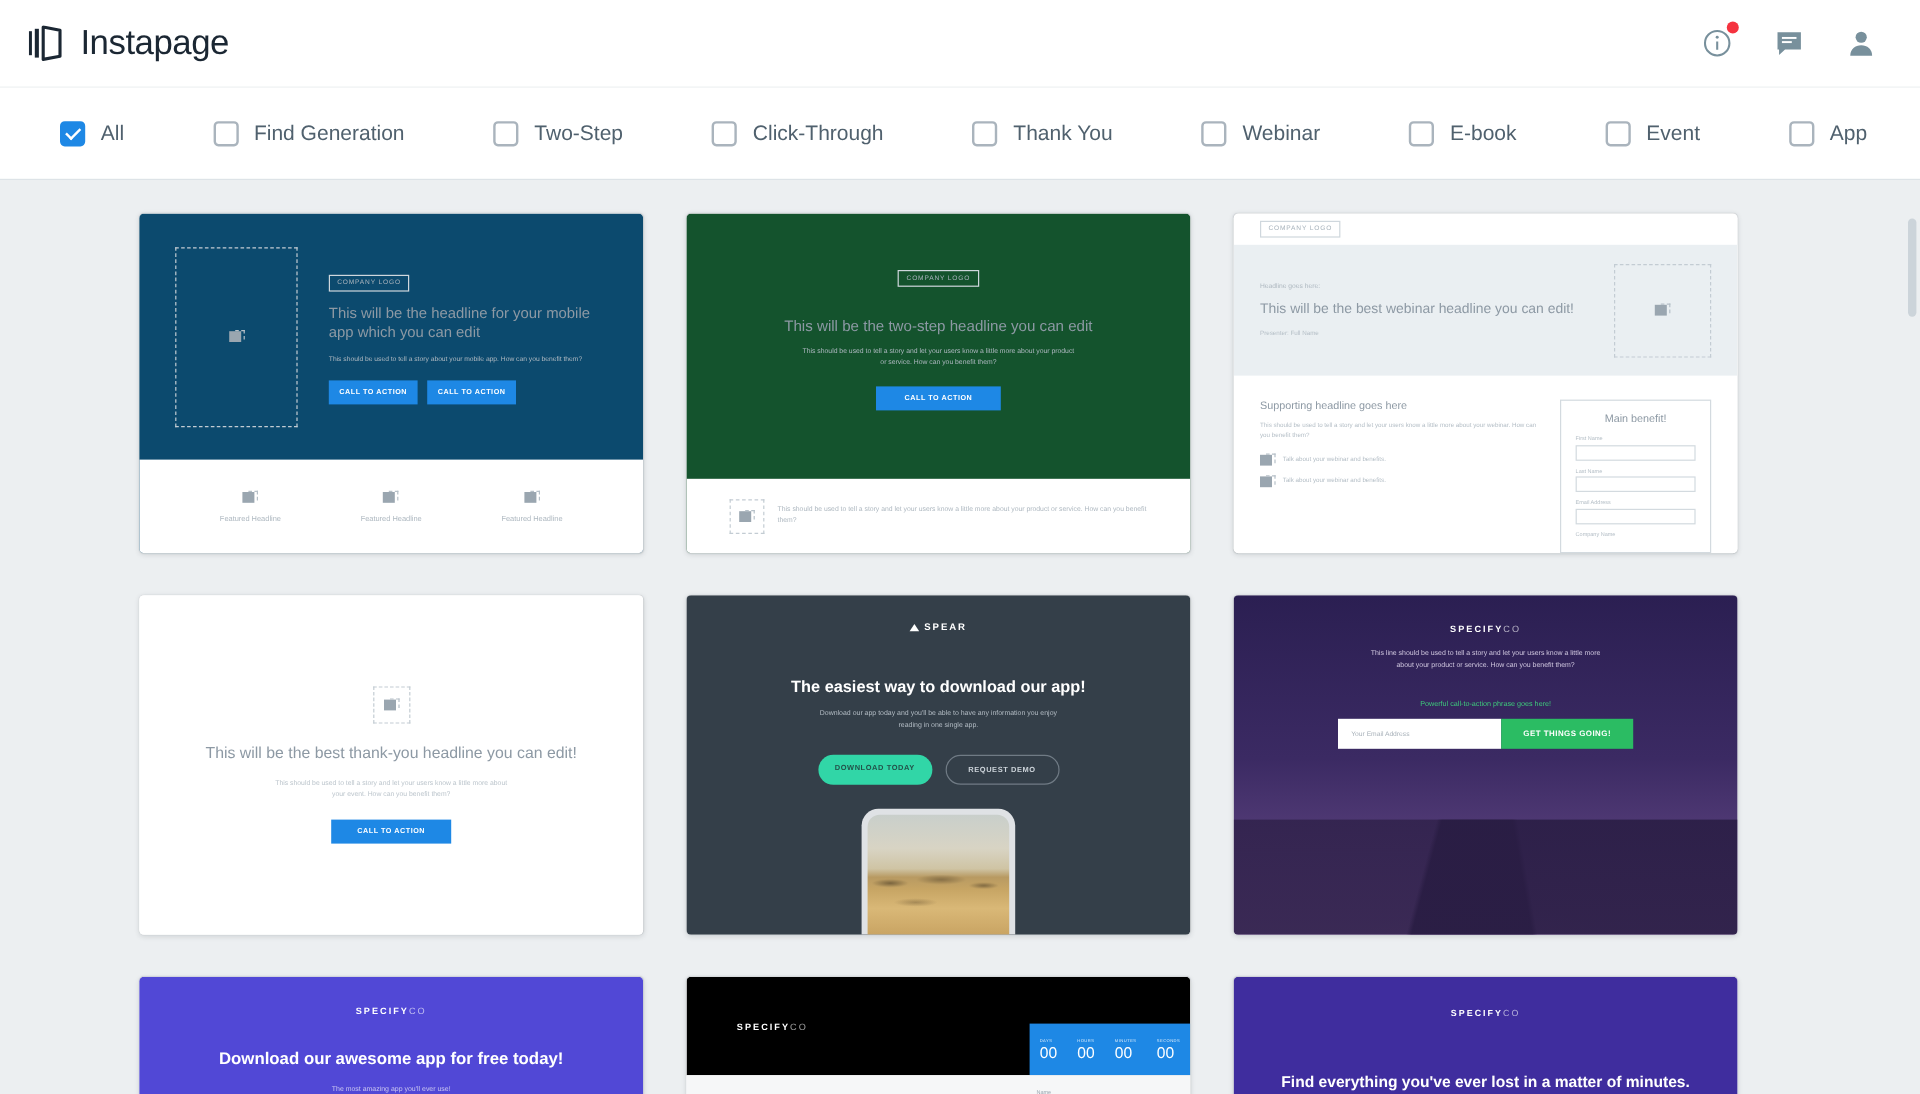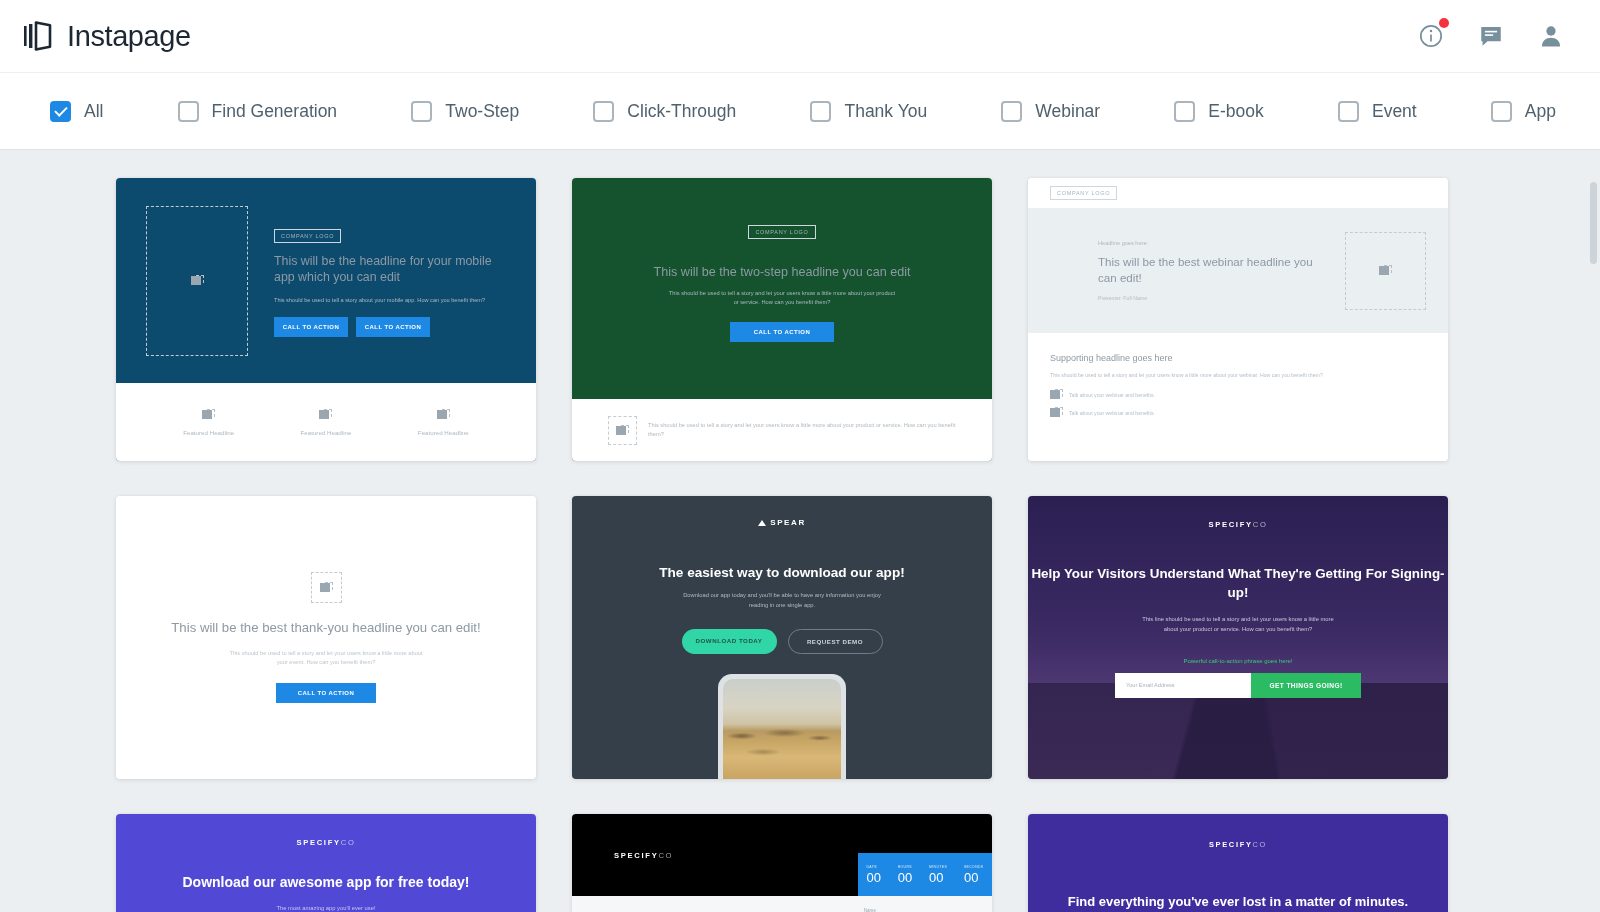--- a/index.html
+++ b/index.html
@@ -123,21 +123,21 @@
   .c2-h { font-size: 12.6px; margin: 26px 0 10px; text-align: center; }
   .c2-p { font-size: 5.7px; text-align: center; width: 232px; margin-bottom: 16px; }
   .c2-bot { height: 62px; background: #fff; display: flex; align-items: center; gap: 11px; padding: 0 36px; }
   .c2-phb { width: 29px; height: 29px; flex: none; }
   .c2-bt { font-size: 5.7px; color: #aeb8c0; line-height: 1.55; }
 
   
   .c3 { background: #fff; display: flex; flex-direction: column; }
   .c3-nav { height: 30px; display: flex; align-items: center; padding-left: 22px; }
   .c3-hero { height: 125px; background: #eaeff2; display: flex; align-items: center; padding: 0 22px; gap: 16px; }
-  .c3-left { flex: 1; margin-left: 48px; }
+  .c3-left { flex: 1; }
   .c3-eye { font-size: 5.6px; color: #aeb8c0; margin-bottom: 8px; }
   .c3-h { font-size: 11.6px; line-height: 1.3; margin-bottom: 10px; }
   .c3-pres { font-size: 5.2px; color: #b4bec6; }
   .c3-img { width: 81px; height: 78px; flex: none; }
   .c3-bot { flex: 1; display: flex; padding: 20px 22px 0; gap: 14px; }
   .c3-bl { flex: 1; }
   .c3-sh { font-size: 9px; color: #8d99a4; margin-bottom: 8px; }
   .c3-bp { font-size: 5.2px; color: #b4bec6; line-height: 1.6; margin-bottom: 10px; }
   .c3-bullet { display: flex; align-items: center; gap: 6px; margin-bottom: 7px; }
   .c3-bullet span { font-size: 5.2px; color: #b4bec6; }
@@ -388,20 +388,30 @@
             <div class="c3-bp">This should be used to tell a story and let your users know a little more about your webinar. How can you benefit them?</div>
             <div class="c3-bullet">
               <span class="ico-img"></span>
               <span>Talk about your webinar and benefits.</span>
             </div>
             <div class="c3-bullet">
               <span class="ico-img"></span>
               <span>Talk about your webinar and benefits.</span>
             </div>
           </div>
+          <div class="c3-form">
+            <div class="c3-ft">Main benefit!</div>
+            <div class="c3-fl">First Name</div>
+            <div class="c3-fi"></div>
+            <div class="c3-fl">Last Name</div>
+            <div class="c3-fi"></div>
+            <div class="c3-fl">Email Address</div>
+            <div class="c3-fi"></div>
+            <div class="c3-fl">Company Name</div>
+          </div>
         </div>
       </div>
     </div>
 
     <div class="card">
       <div class="tpl c4">
         <div class="ph-box c4-img">
             <span class="ico-img"></span>
           </div>
         <div class="hl c4-h">This will be the best thank-you headline you can edit!</div>
@@ -424,21 +434,20 @@
         </div>
         <div class="c5-phone">
           <div class="c5-screen"></div>
         </div>
       </div>
     </div>
 
     <div class="card">
       <div class="tpl c6">
         <div class="c6-logo"><span>SPECIFY</span><i>CO</i></div>
-        <div class="c6-h">Help Your Visitors Understand What They're Getting For Signing-up!</div>
         <div class="c6-p">This line should be used to tell a story and let your users know a little more about your product or service. How can you benefit them?</div>
         <div class="c6-acc">Powerful call-to-action phrase goes here!</div>
         <div class="c6-form">
           <div class="c6-inp">Your Email Address</div>
           <div class="c6-sub">GET THINGS GOING!</div>
         </div>
       </div>
     </div>
 
     <div class="card">

